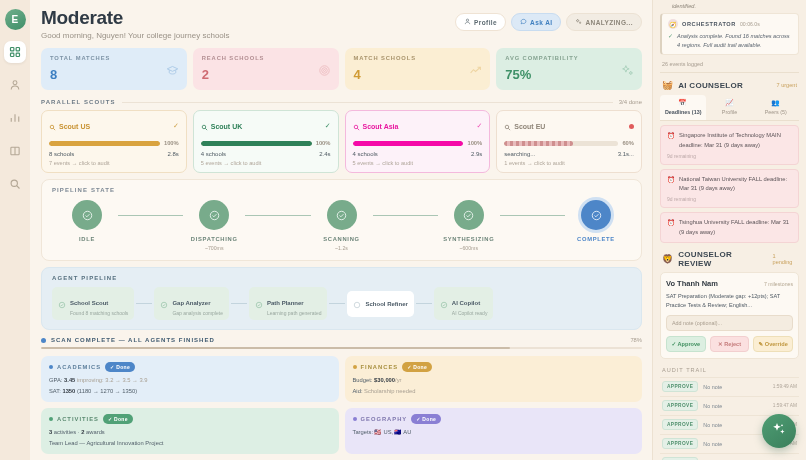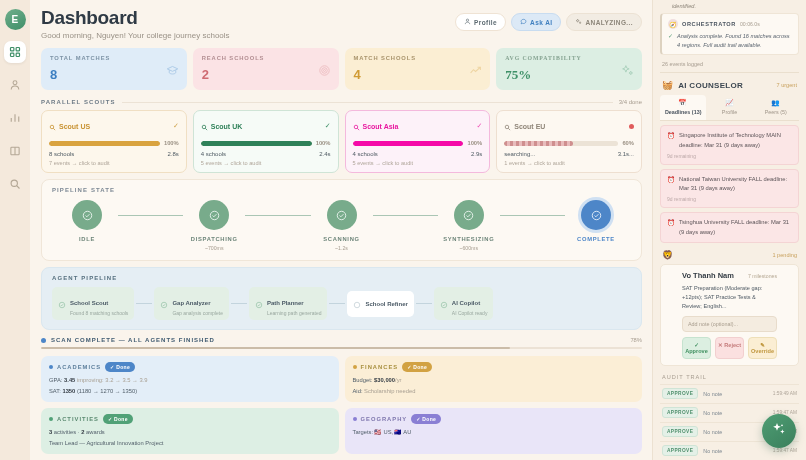--- a/index.html
+++ b/index.html
@@ -62,21 +62,21 @@
   .stat-label { font-size: 5.8px; letter-spacing: .9px; font-weight: bold; text-transform: uppercase; }
   .stat-value { font-size: 13px; font-weight: bold; margin-top: 6px; }
   .stat-ico { position: absolute; right: 8px; bottom: 9px; opacity: .3; }
   .stat-ico svg { width: 13px; height: 13px; }
   .s-blue  { background: #dfecf8; }
   .s-blue  .stat-label { color: #7d93a6; } .s-blue .stat-value { color: #3d7fc1; }
   .s-pink  { background: #fbe3e5; }
   .s-pink  .stat-label { color: #b38e92; } .s-pink .stat-value { color: #cf6b72; }
   .s-amber { background: #fbeed3; }
   .s-amber .stat-label { color: #a9946c; } .s-amber .stat-value { color: #d09b33; }
-  .s-green { background: #dceee3; font-family: Liberation Serif, serif; }
+  .s-green { background: #dceee3; }
   .s-green .stat-label { color: #85a391; } .s-green .stat-value { color: #3f9168; }
 
   
   .sec-head { display: flex; align-items: center; gap: 6px; margin-top: 9px; }
   .sec-title { font-size: 6px; letter-spacing: 1.1px; font-weight: bold; color: #6d7a86; white-space: nowrap; }
   .sec-rule { flex: 1 1 auto; height: 1px; background: #ece2d5; }
   .sec-done { font-size: 6px; color: #a79d90; white-space: nowrap; }
 
   
   .scouts { display: flex; gap: 6px; margin-top: 5px; }
@@ -191,21 +191,21 @@
 
   .alert {
     margin-top: 4px; background: #fbe6e6; border: 1px solid #f4d4d4;
     border-radius: 4px; padding: 5px 6px;
   }
   .alert-row { display:flex; gap:4px; }
   .alert-ico { font-size: 6.5px; line-height:1.4; }
   .alert-text { font-size: 5.8px; color: #5c5458; line-height: 1.6; }
   .alert-sub { font-size: 5px; color: #bda9a9; margin-top: 3px; }
 
-  .review-card { margin-top: 4px; background:#fdf9f3; border:1px solid #efe5d6; border-radius:5px; padding: 6px 21px; }
+  .review-card { margin-top: 4px; background:#fdf9f3; border:1px solid #efe5d6; border-radius:5px; padding: 6px 5px; }
   .rc-head { display:flex; align-items:baseline; }
   .rc-name { font-size: 7.5px; font-weight: bold; color: #333b43; }
   .rc-ms { margin-left:auto; font-size:5.2px; color:#b5a893; }
   .rc-text { font-size: 5.6px; color:#4f5a64; margin-top:4px; line-height:1.6; }
   .rc-input {
     margin-top: 5px; background:#f4ece0; border:1px solid #e8dccb; border-radius:4px;
     padding: 4px 5px; font-size: 5.4px; color:#a89d8e;
   }
   .rc-btns { display:flex; gap:4px; margin-top:5px; }
   .rc-btn { flex:1 1 0; text-align:center; font-size:5.6px; font-weight:bold; padding:4px 0; border-radius:4px; }
@@ -275,21 +275,21 @@
             <path d="M10.2 10.2L14 14"></path>
         </svg>
       </span>
     </div>
   </div>
 
   <div class="main">
 
     <div class="topbar">
       <div>
-        <div class="page-title">Dashboard</div>
+        <div class="page-title">Moderate</div>
         <div class="page-sub">Good morning, Nguyen! Your college journey schools</div>
       </div>
       <div class="top-actions">
         <div class="chip">
           <span>
             <svg viewBox="0 0 16 16" fill="none" stroke="currentColor" stroke-width="1.5">
                 <circle cx="8" cy="5" r="2.6"></circle>
                 <path d="M3 14c0-3 2.3-4.6 5-4.6S13 11 13 14"></path>
               </svg>
           </span>
@@ -709,20 +709,21 @@
 
     <div class="alert">
       <div class="alert-row">
         <span class="alert-ico">⏰</span>
         <span class="alert-text">Tsinghua University FALL deadline: Mar 31 (9 days away)</span>
       </div>
     </div>
 
     <div class="sec2-head">
       <span class="sec2-ico">🦁</span>
+      <span class="sec2-title">COUNSELOR REVIEW</span>
       <span class="sec2-right" style="color:#c9a25f">1 pending</span>
     </div>
 
     <div class="review-card">
       <div class="rc-head">
         <span class="rc-name">Vo Thanh Nam</span>
         <span class="rc-ms">7 milestones</span>
       </div>
       <div class="rc-text">SAT Preparation (Moderate gap: +12pts); SAT Practice Tests &amp; Review; English...</div>
       <div class="rc-input">Add note (optional)...</div>

